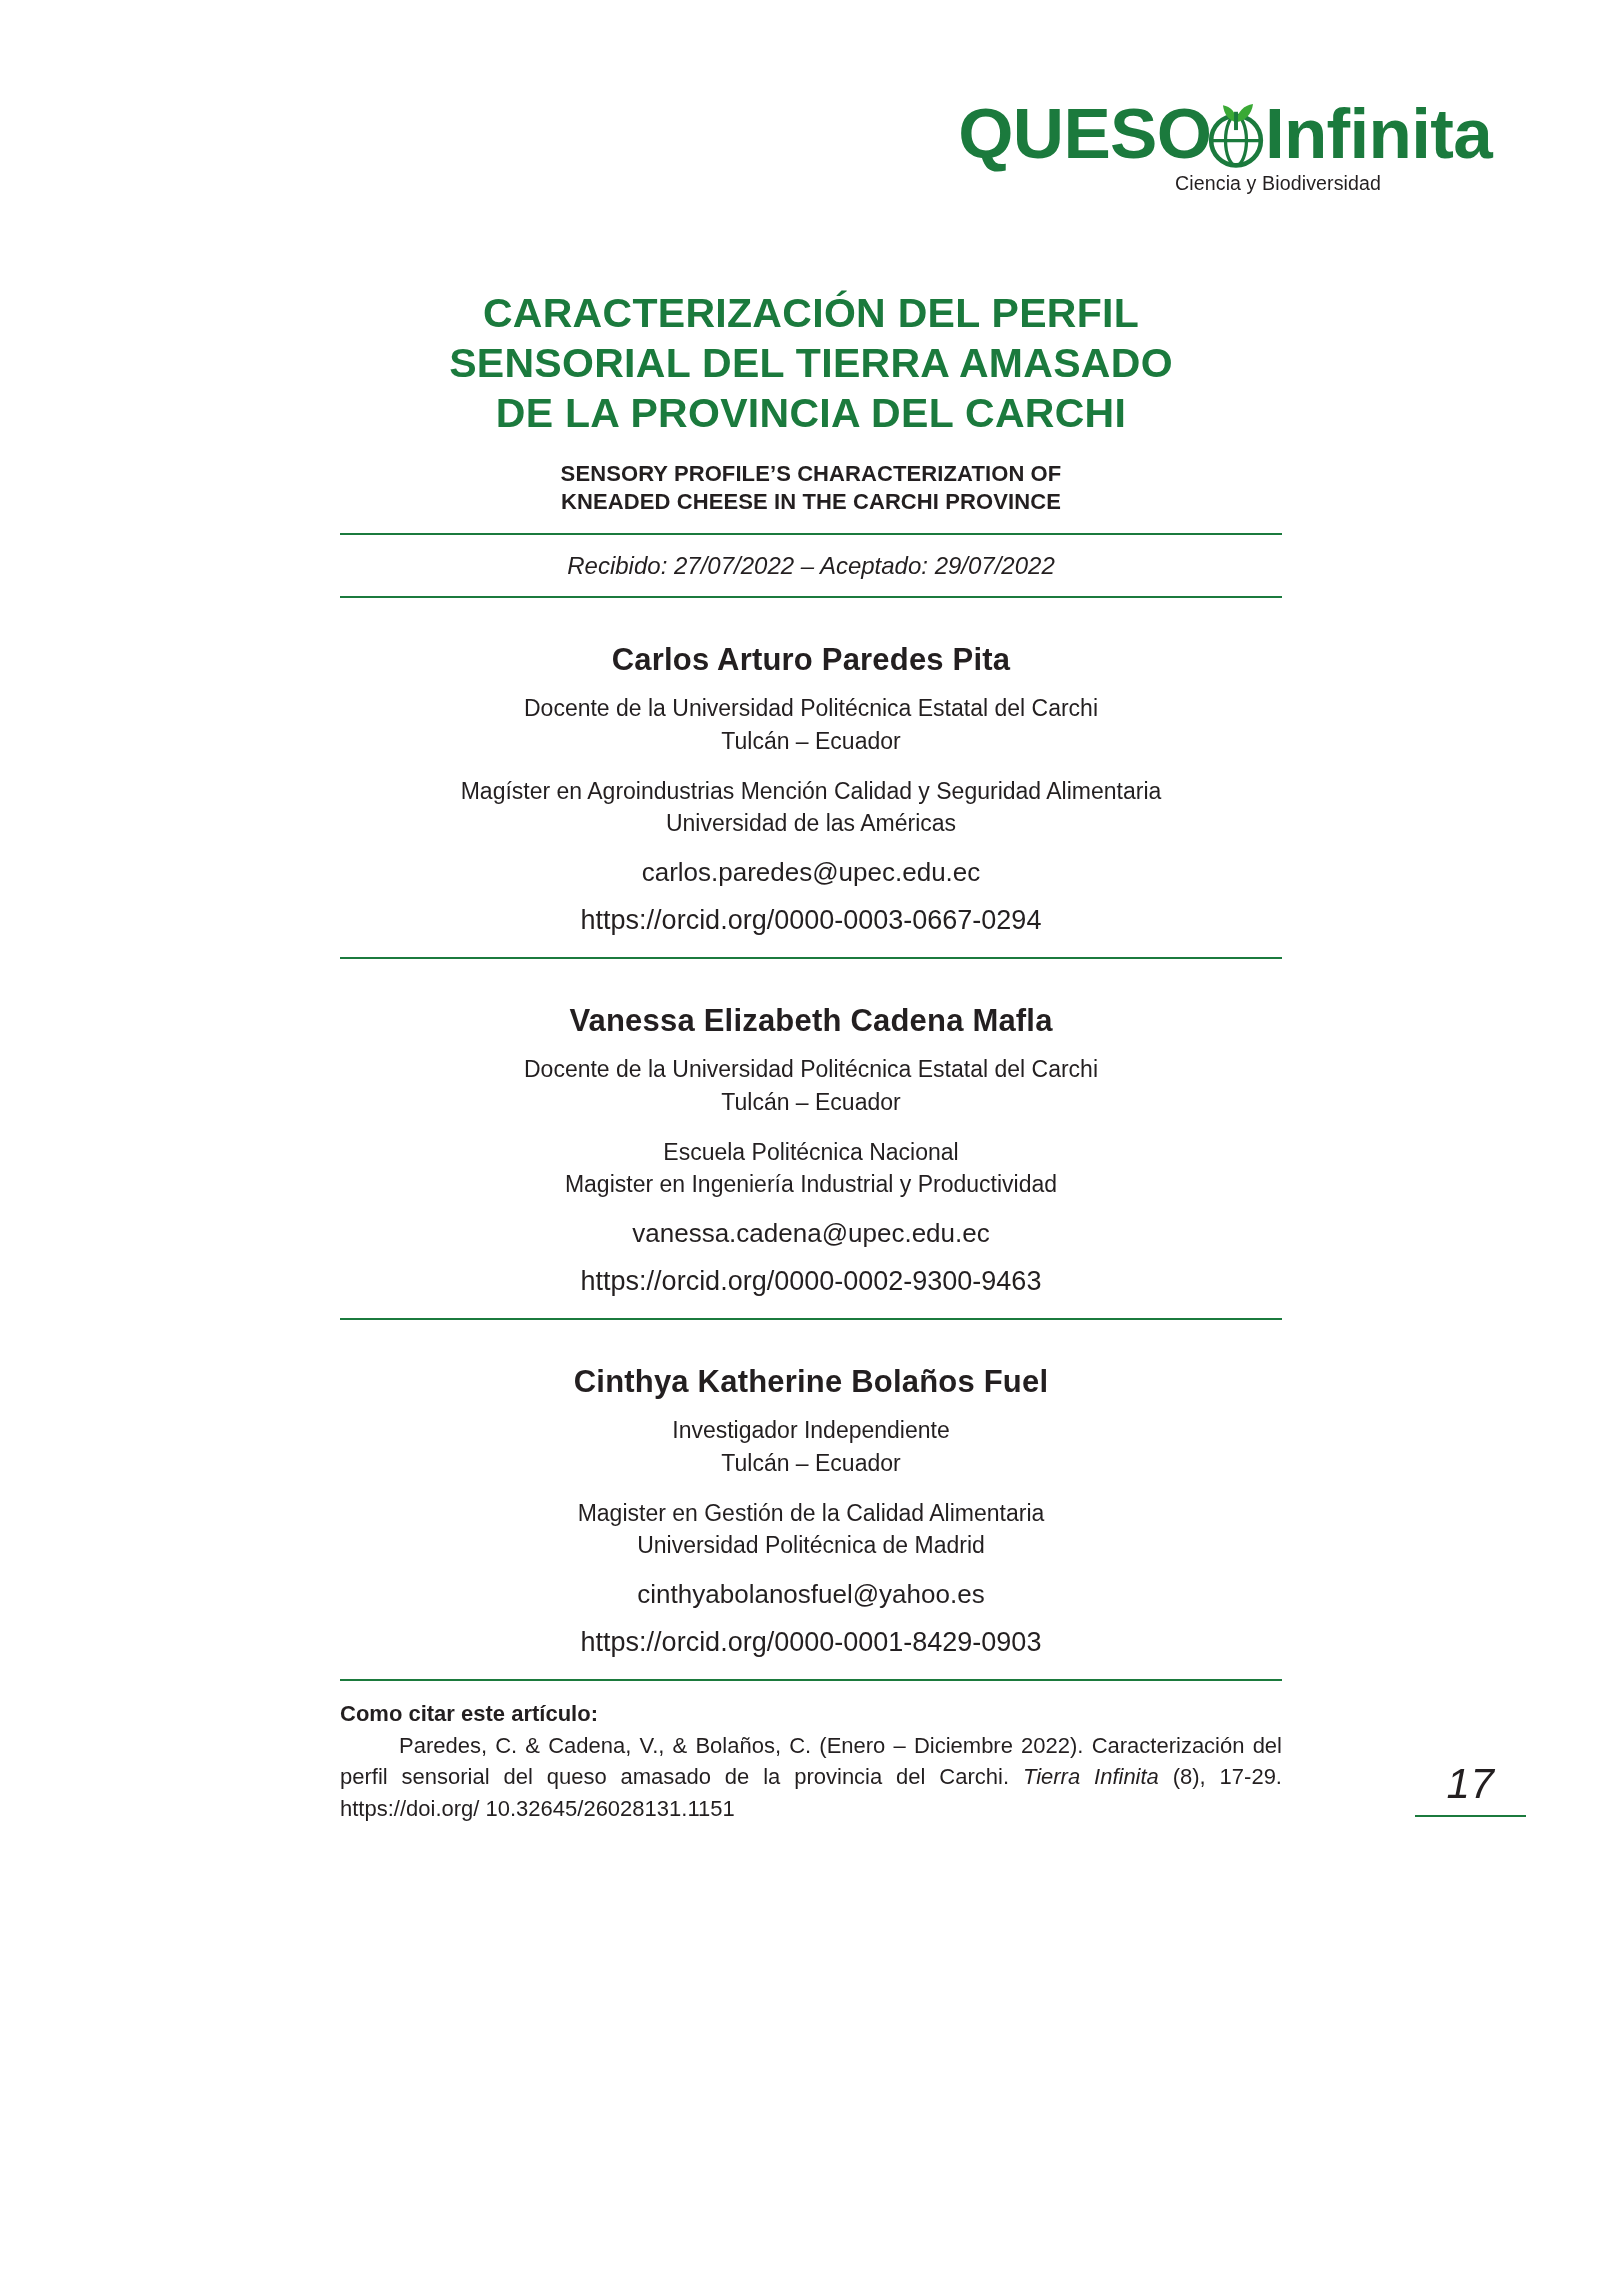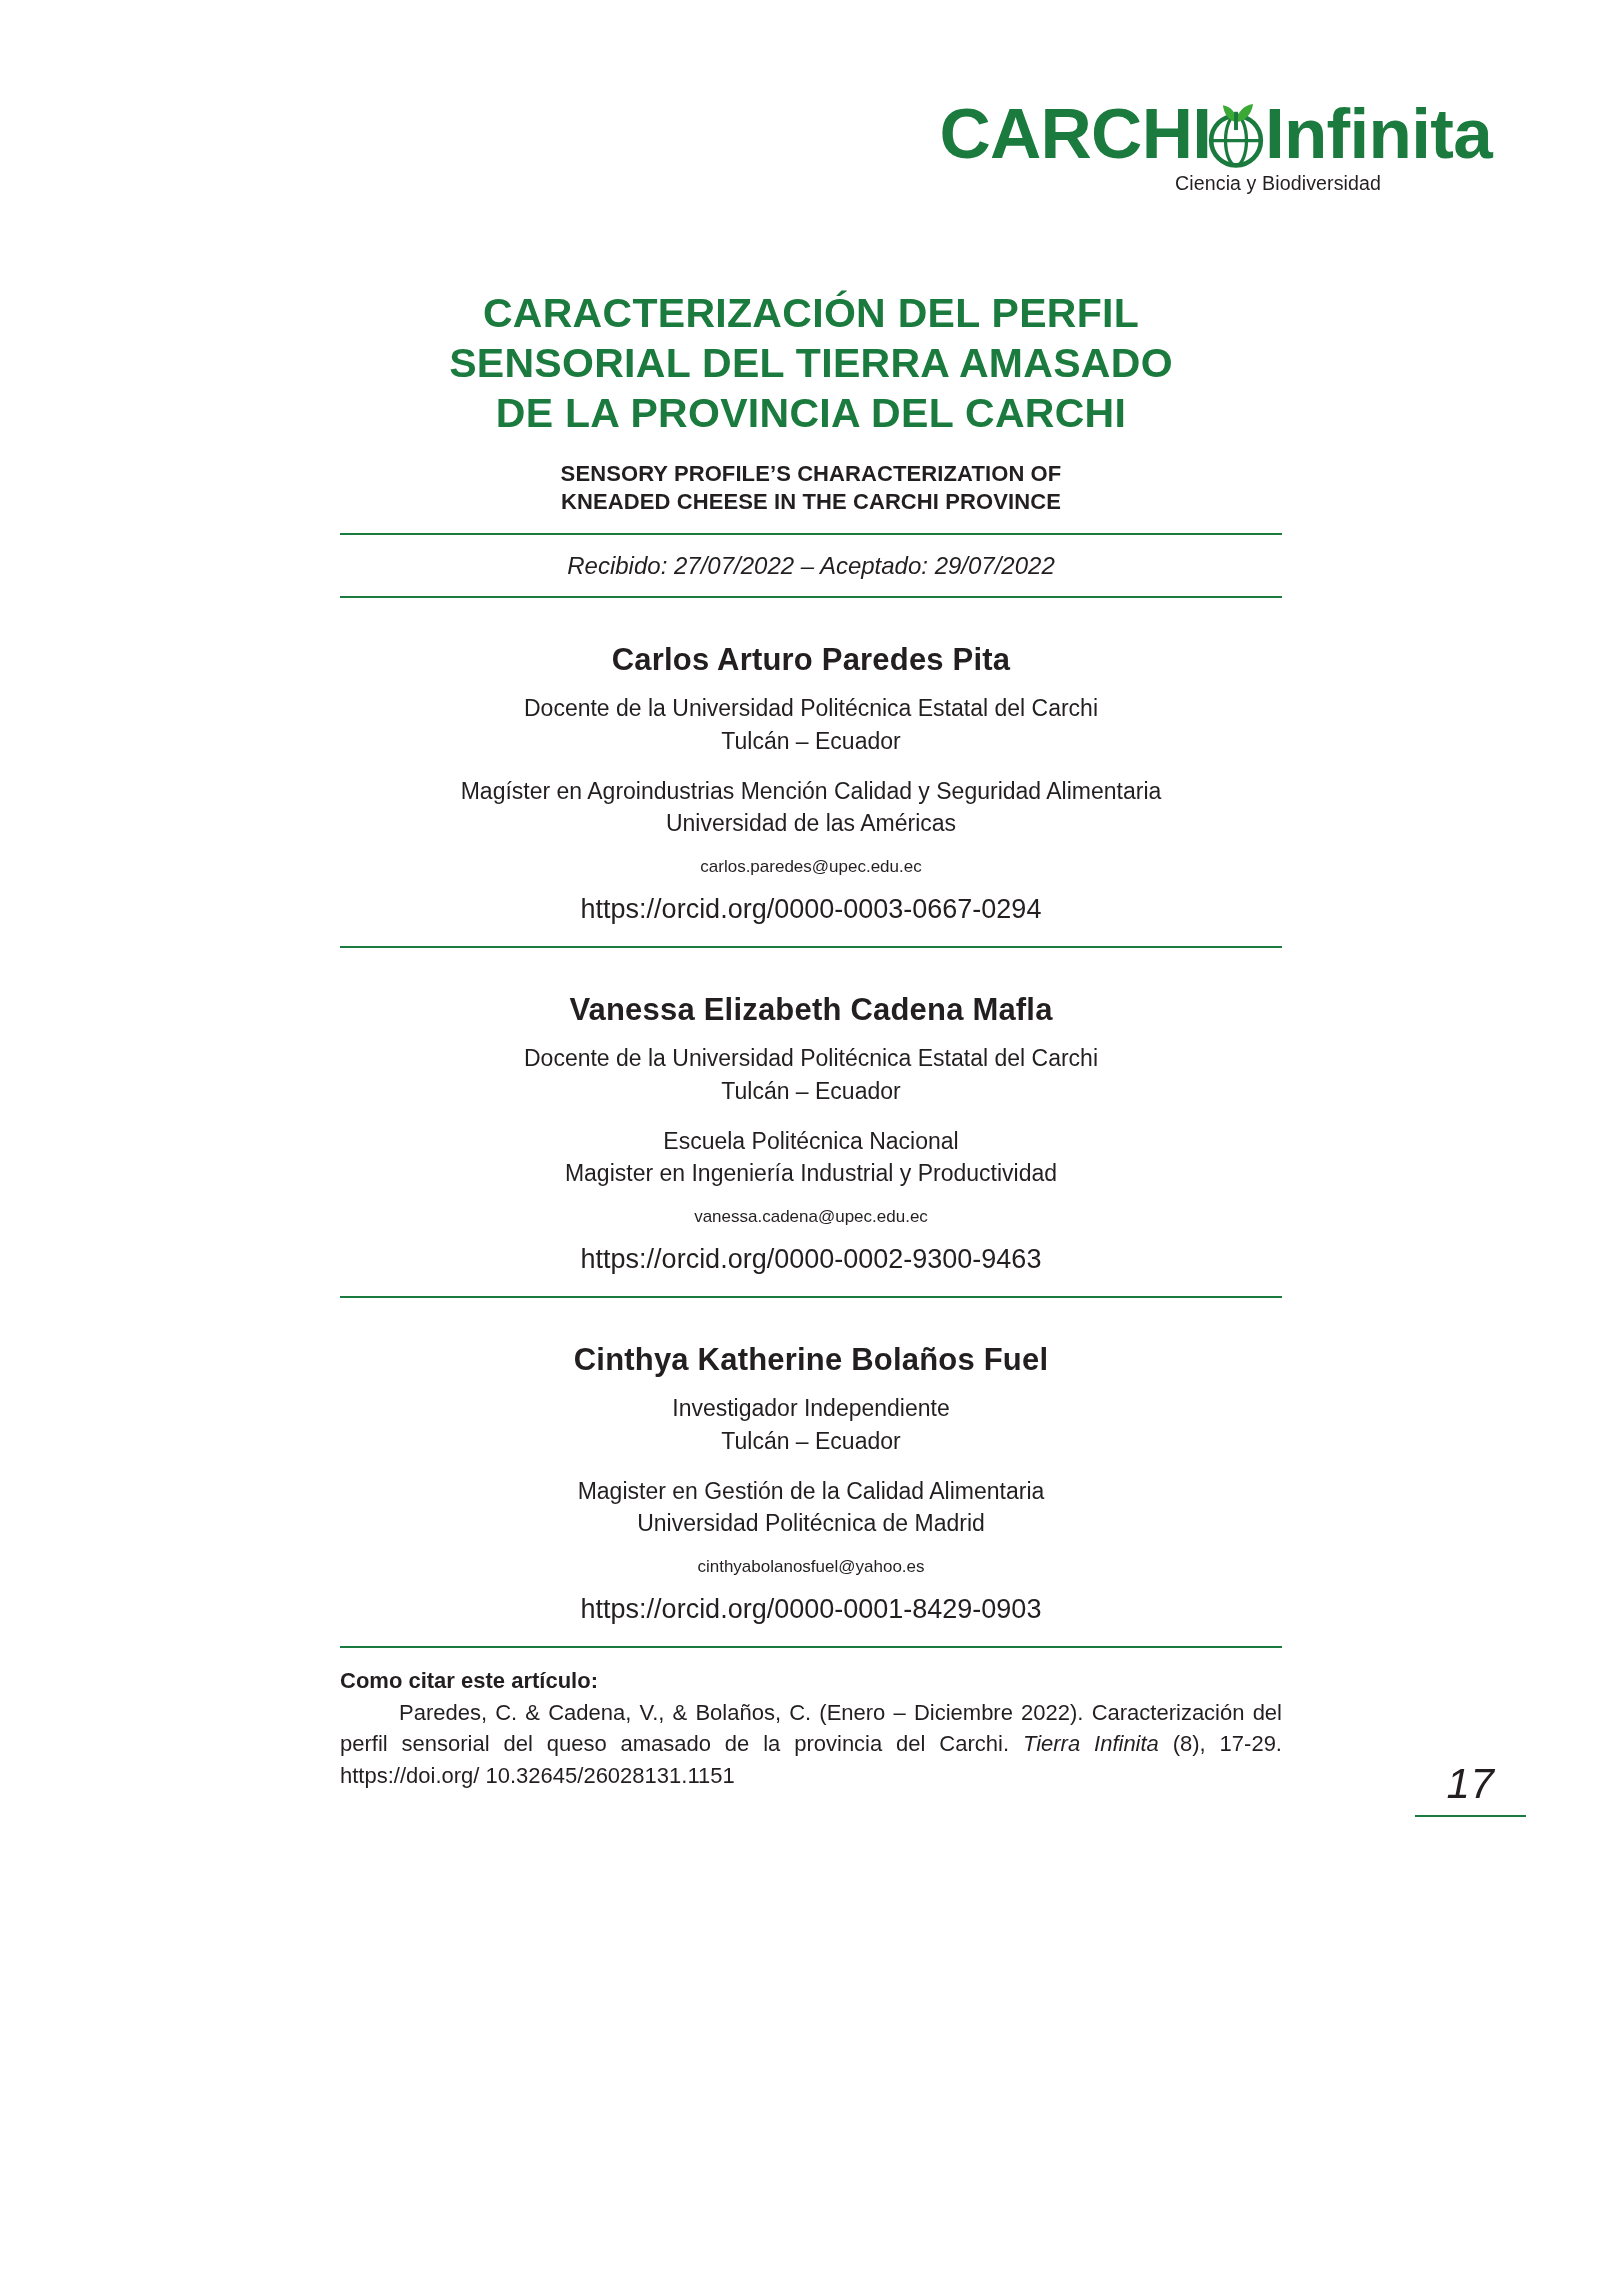--- a/index.html
+++ b/index.html
@@ -112,21 +112,21 @@
   }
   .author-line {
     font-size: 23px;
     line-height: 1.42;
     margin: 0;
   }
   .author-group {
     margin-bottom: 17px;
   }
   .author-contact {
-    font-size: 17px;
+    font-size: 26px;
     margin: 0 0 17px 0;
   }
   .author-orcid {
     font-size: 27px;
     margin: 0 0 3.9px 0;
   }
 
   
   .citation {
     padding-top: 17px;
@@ -162,21 +162,21 @@
     border-top: 2px solid #1b7a3d;
     margin: 6.5px 0 0 0;
     width: 100%;
   }
 </style>
 </head>
 <body>
 
 <div class="masthead">
   <div class="logo-row">
-    <span class="logo-tierra">CARCHI</span>
+    <span class="logo-tierra">QUESO</span>
     <span class="logo-globe">
       <svg viewBox="0 0 104 104" width="68" height="68" aria-hidden="true">
         <circle cx="52" cy="62" r="38" fill="none" stroke="#1b7a3d" stroke-width="7"></circle>
         <ellipse cx="52" cy="62" rx="16" ry="38" fill="none" stroke="#1b7a3d" stroke-width="5"></ellipse>
         <line x1="14" y1="62" x2="90" y2="62" stroke="#1b7a3d" stroke-width="5"></line>
         <path d="M52 34 C52 18 44 10 32 8 C34 22 40 30 52 34 Z" fill="#3aa935"></path>
         <path d="M52 34 C54 18 64 8 78 6 C76 22 66 32 52 34 Z" fill="#3aa935"></path>
         <line x1="52" y1="46" x2="52" y2="18" stroke="#1b7a3d" stroke-width="6"></line>
       </svg>
     </span>

